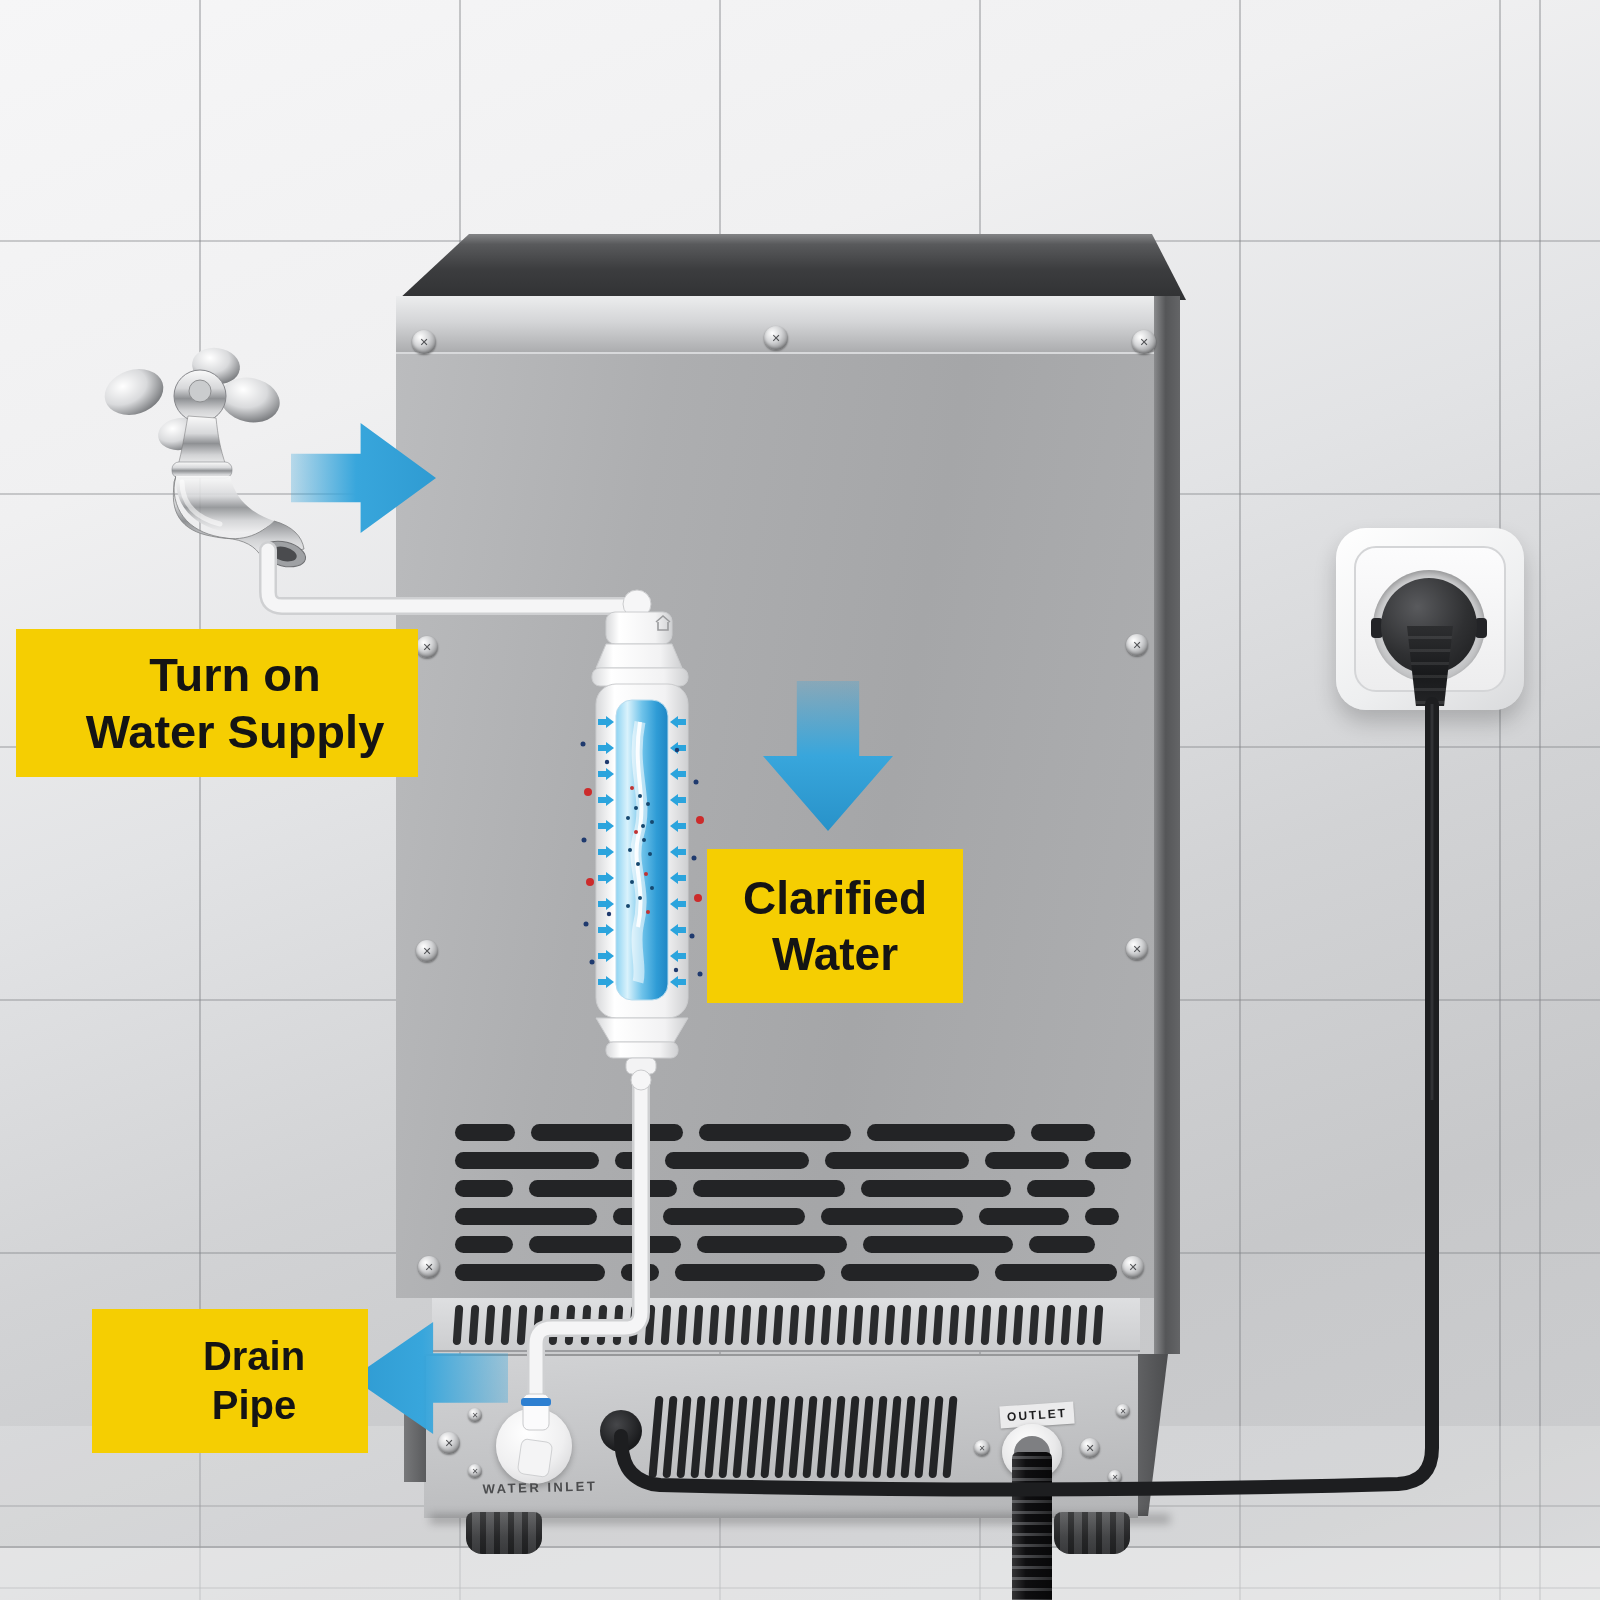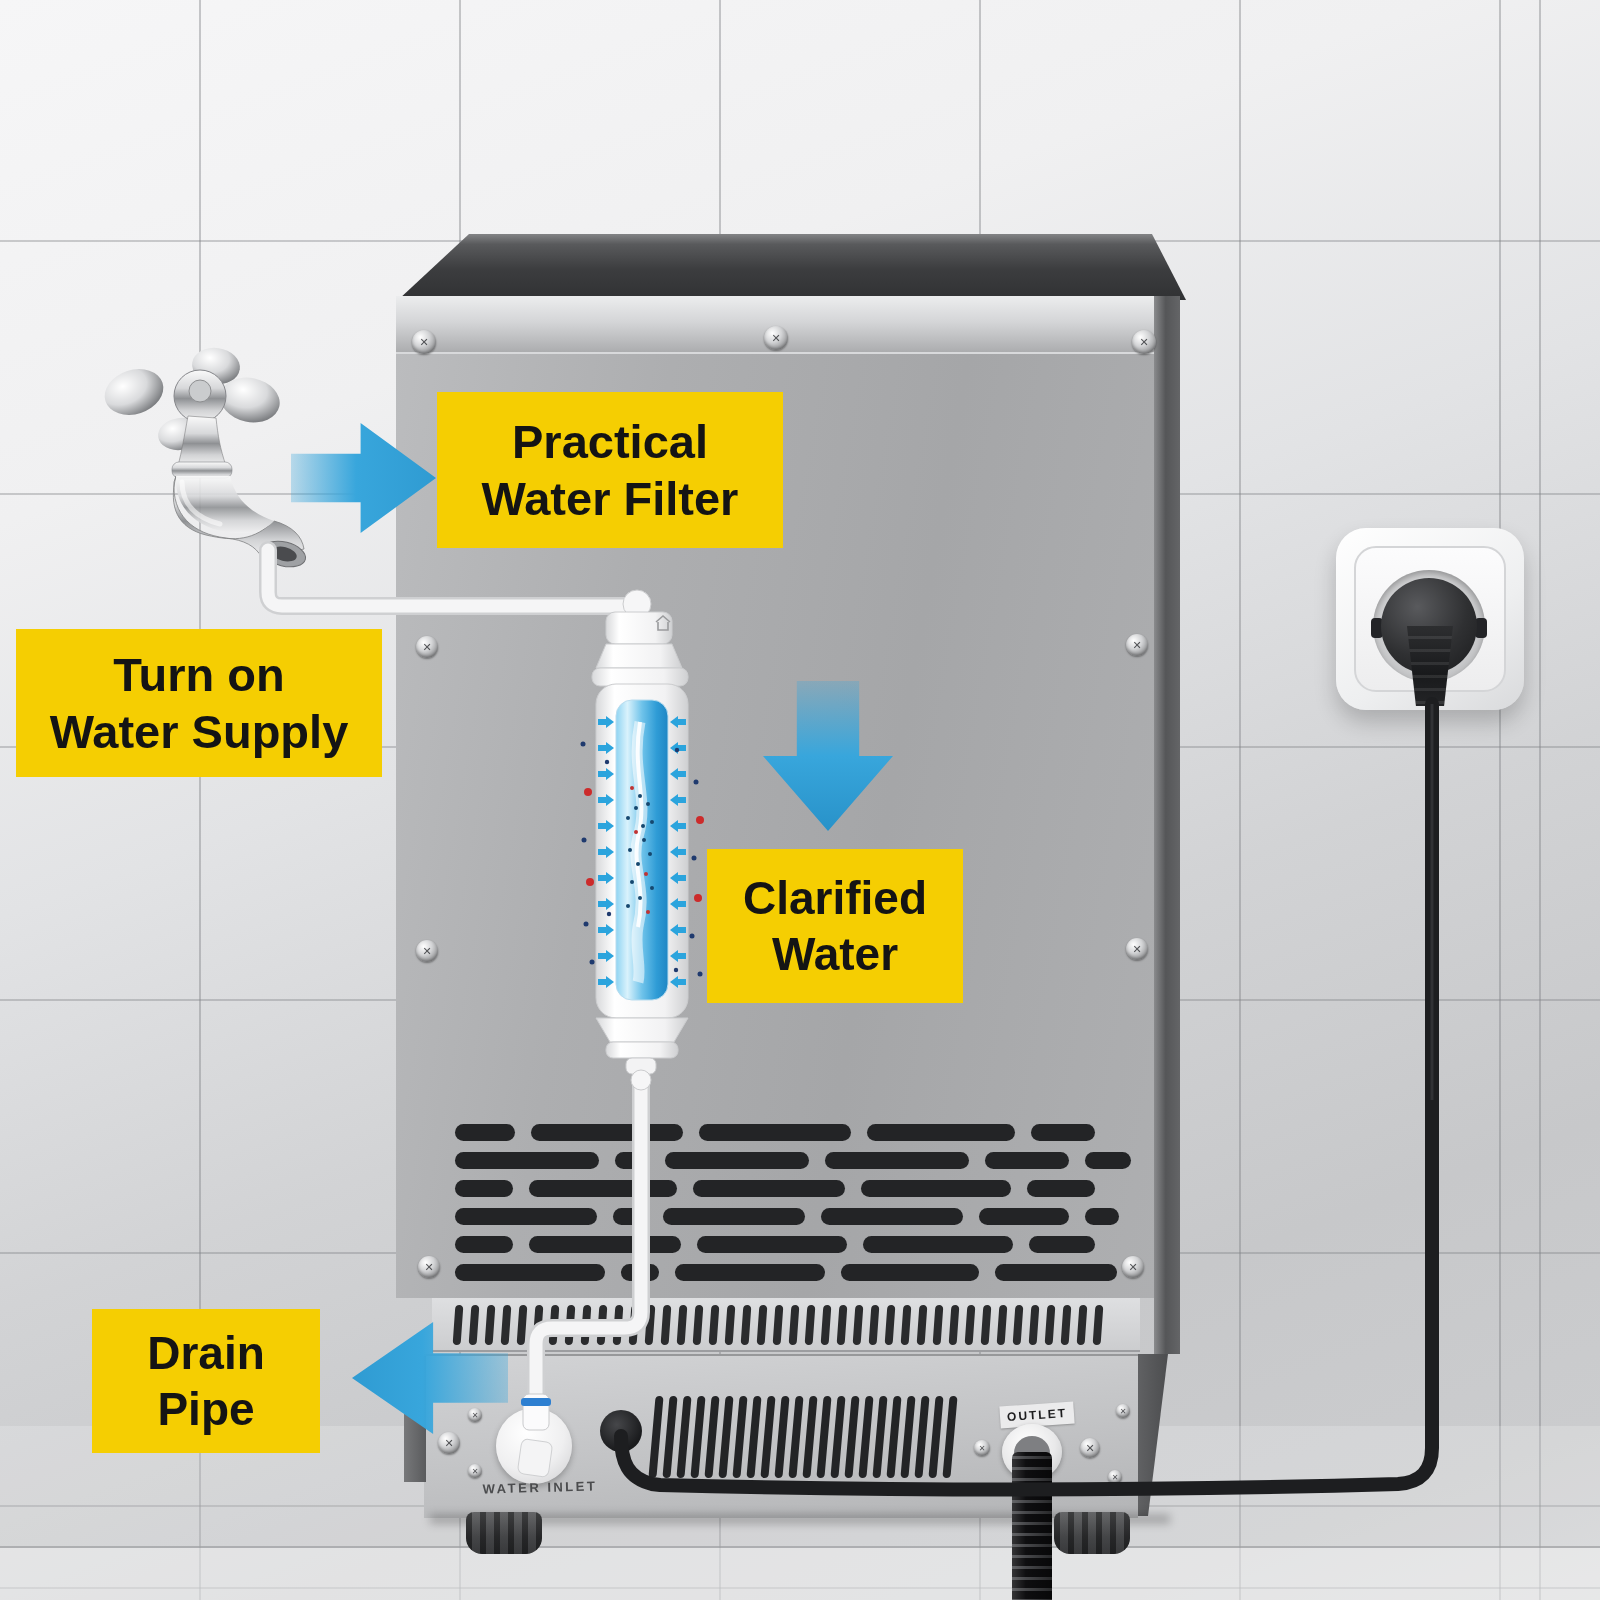--- a/index.html
+++ b/index.html
@@ -120,24 +120,24 @@
 
   
   .callout{background:var(--yellow);color:var(--ink);font-weight:700;
     display:flex;align-items:center;justify-content:center;text-align:center;
     white-space:pre-line;line-height:1.22;}
   .title-banner{left:404px;top:52px;width:740px;height:92px;background:var(--yellow);
     display:flex;align-items:center;justify-content:center;}
   .title-banner span{font-size:86px;font-weight:800;letter-spacing:1px;color:#101010;
     transform:scaleX(0.78);transform-origin:center;white-space:nowrap;line-height:1;}
   .co-filter{left:437px;top:392px;width:346px;height:156px;font-size:47px;}
-  .co-supply{left:16px;top:629px;width:366px;height:148px;font-size:47px;}
+  .co-supply{left:16px;top:629px;width:366px;height:148px;font-size:47px;padding-left:36px;}
   .co-power{left:1312px;top:361px;width:196px;height:146px;font-size:44px;}
   .co-clarified{left:707px;top:849px;width:256px;height:154px;font-size:46px;}
-  .co-drain{left:92px;top:1309px;width:228px;height:144px;font-size:46px;}
+  .co-drain{left:92px;top:1309px;width:228px;height:144px;font-size:40px;padding-left:48px;}
 
   svg{display:block;}
 </style>
 </head>
 <body>
 
 <div id="canvas">
 
   <div class="abs wall"></div>
   <div class="abs wall-strip1"></div>
@@ -456,22 +456,20 @@
       <rect x="26" y="460" width="72" height="16" rx="7" fill="url(#fbody)" stroke="#cbccce"></rect>
       <rect x="46" y="476" width="30" height="16" rx="6" fill="#f3f3f4" stroke="#cbccce"></rect>
       <circle cx="61" cy="498" r="10" fill="#f6f6f7" stroke="#cbccce"></circle>
     </g>
   </svg>
 
   <div class="abs arrow-right"></div>
   <div class="abs arrow-down"></div>
   <div class="abs arrow-left"></div>
 
-  <div class="abs callout co-filter">Practical
-Water Filter</div>
   <div class="abs callout co-supply">Turn on
 Water Supply</div>
   <div class="abs callout co-clarified">Clarified
 Water</div>
   <div class="abs callout co-drain">Drain
 Pipe</div>
 
 </div>
 
 </body></html>

